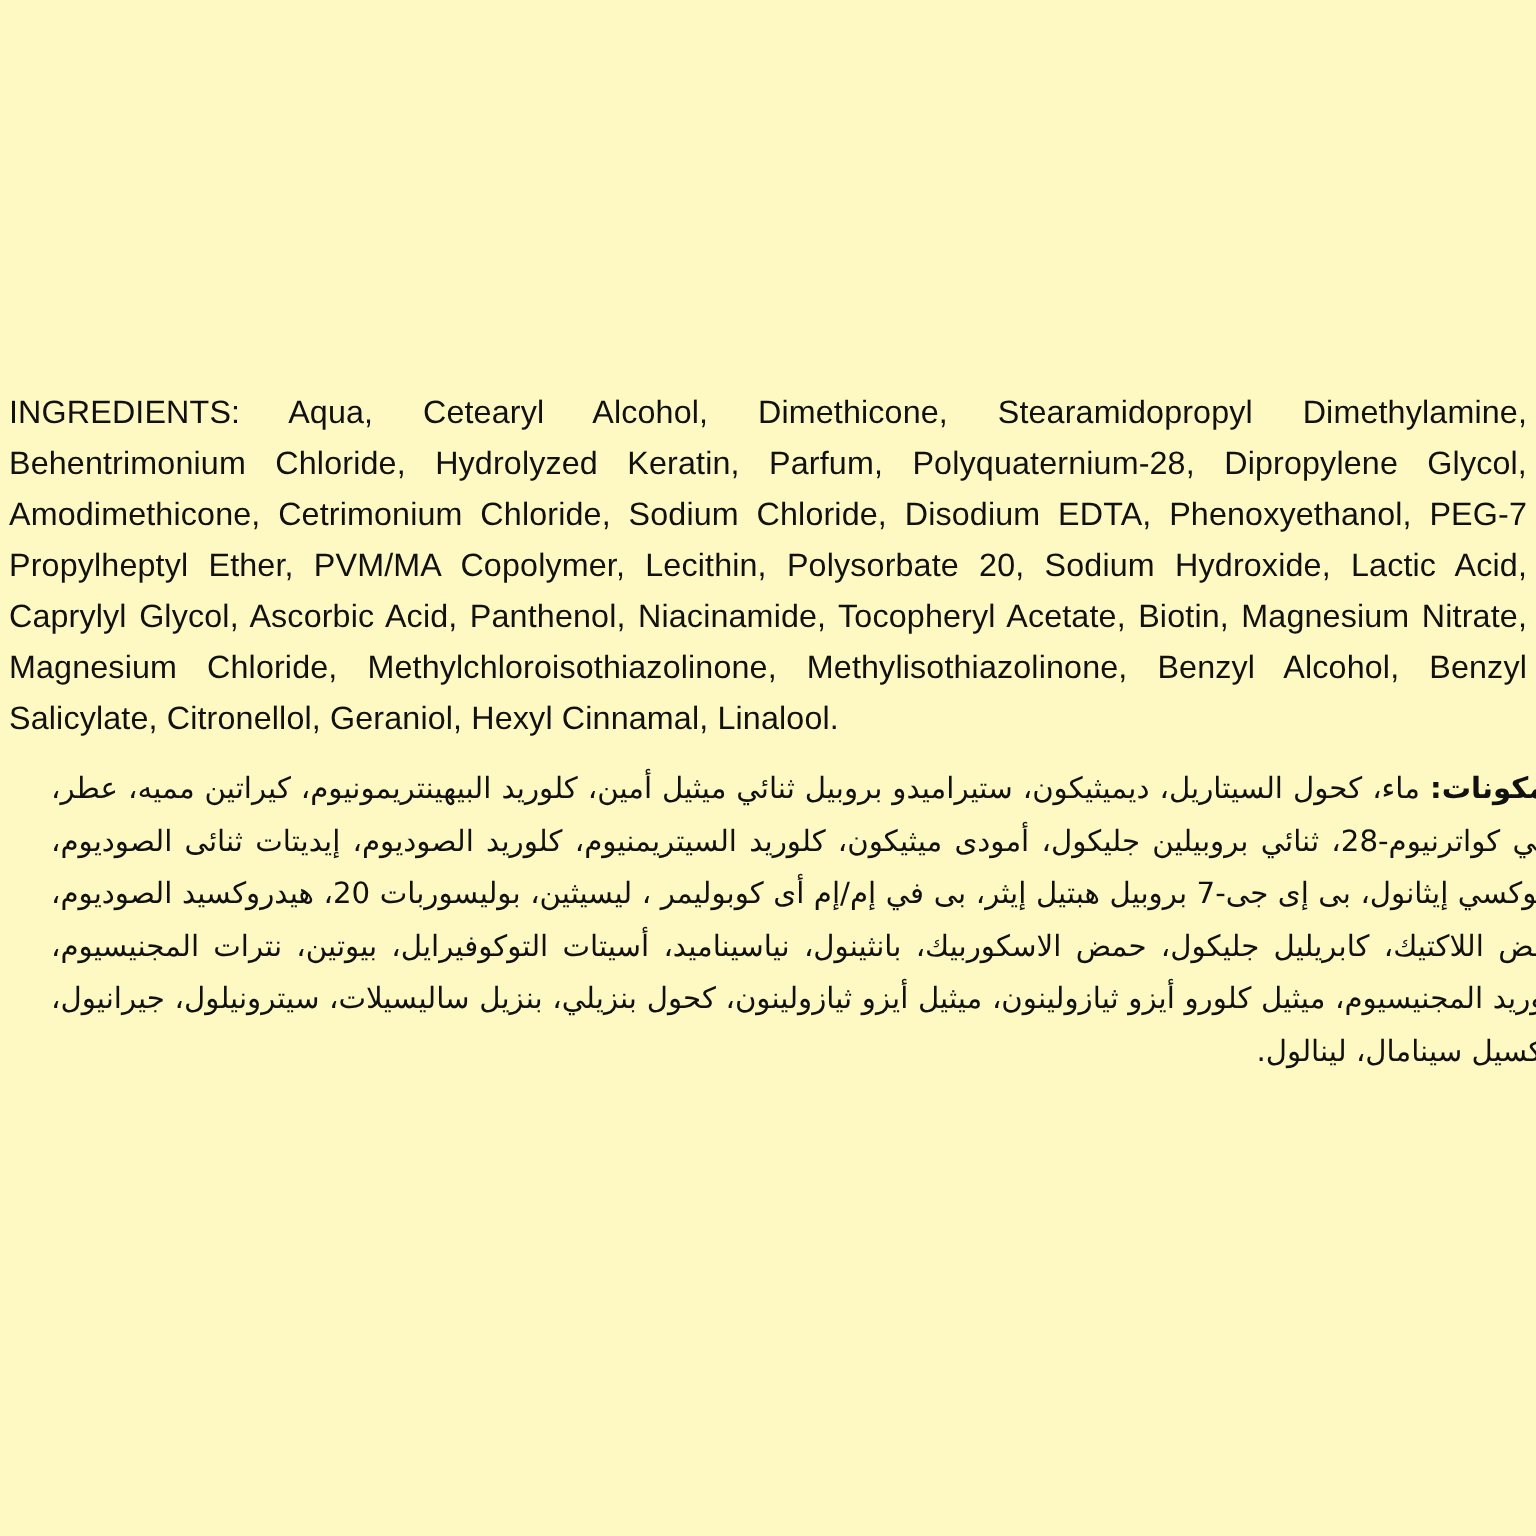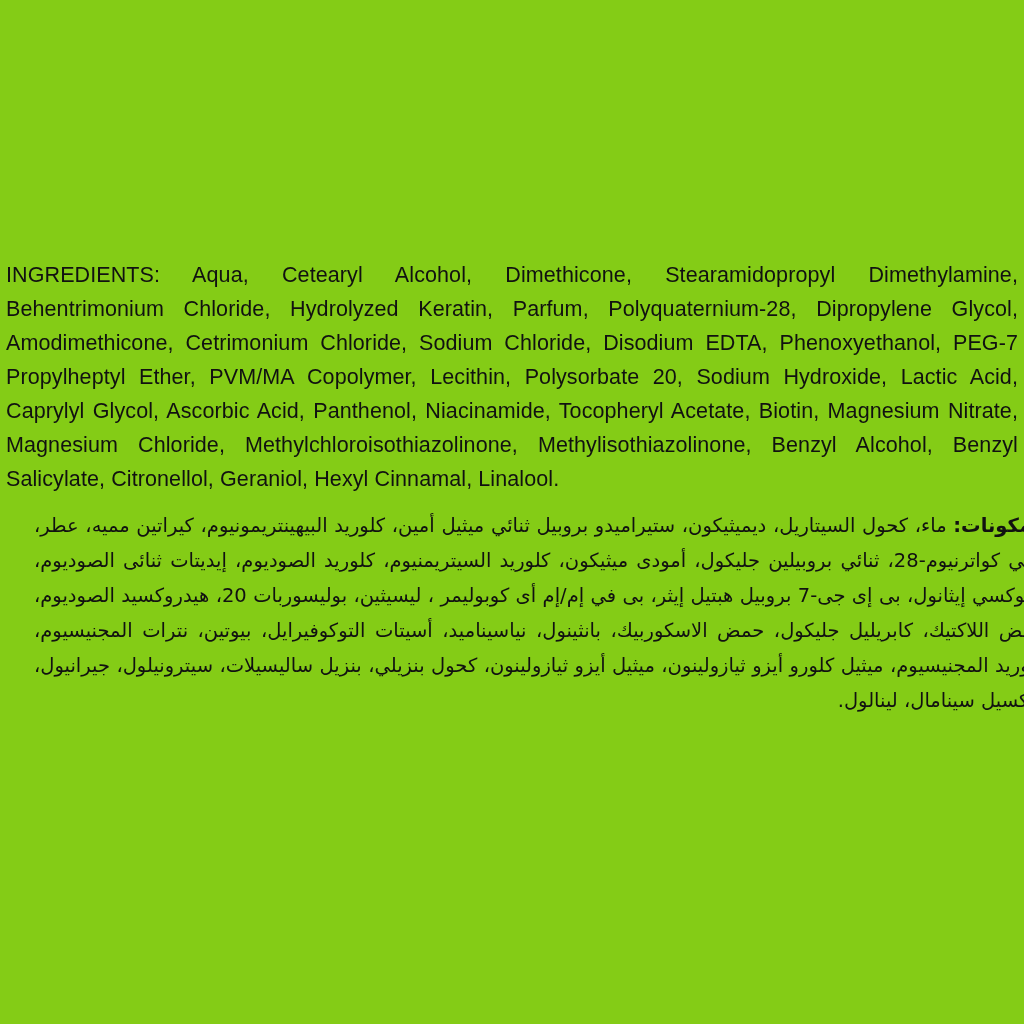--- a/index.html
+++ b/index.html
@@ -11,21 +11,21 @@
     width: 1024px;
     height: 1024px;
     overflow: hidden;
     font-family: "Liberation Sans", sans-serif;
     color: #000000;
   }
   .page {
     position: relative;
     width: 1024px;
     height: 1024px;
-    background: #84cc16;
+    background: #fef9c3;
     box-sizing: border-box;
   }
   .ingredients-block {
     position: absolute;
     left: 0px;
     top: 258px;
     width: 1024px;
     padding: 0 6px;
     box-sizing: border-box;
   }

